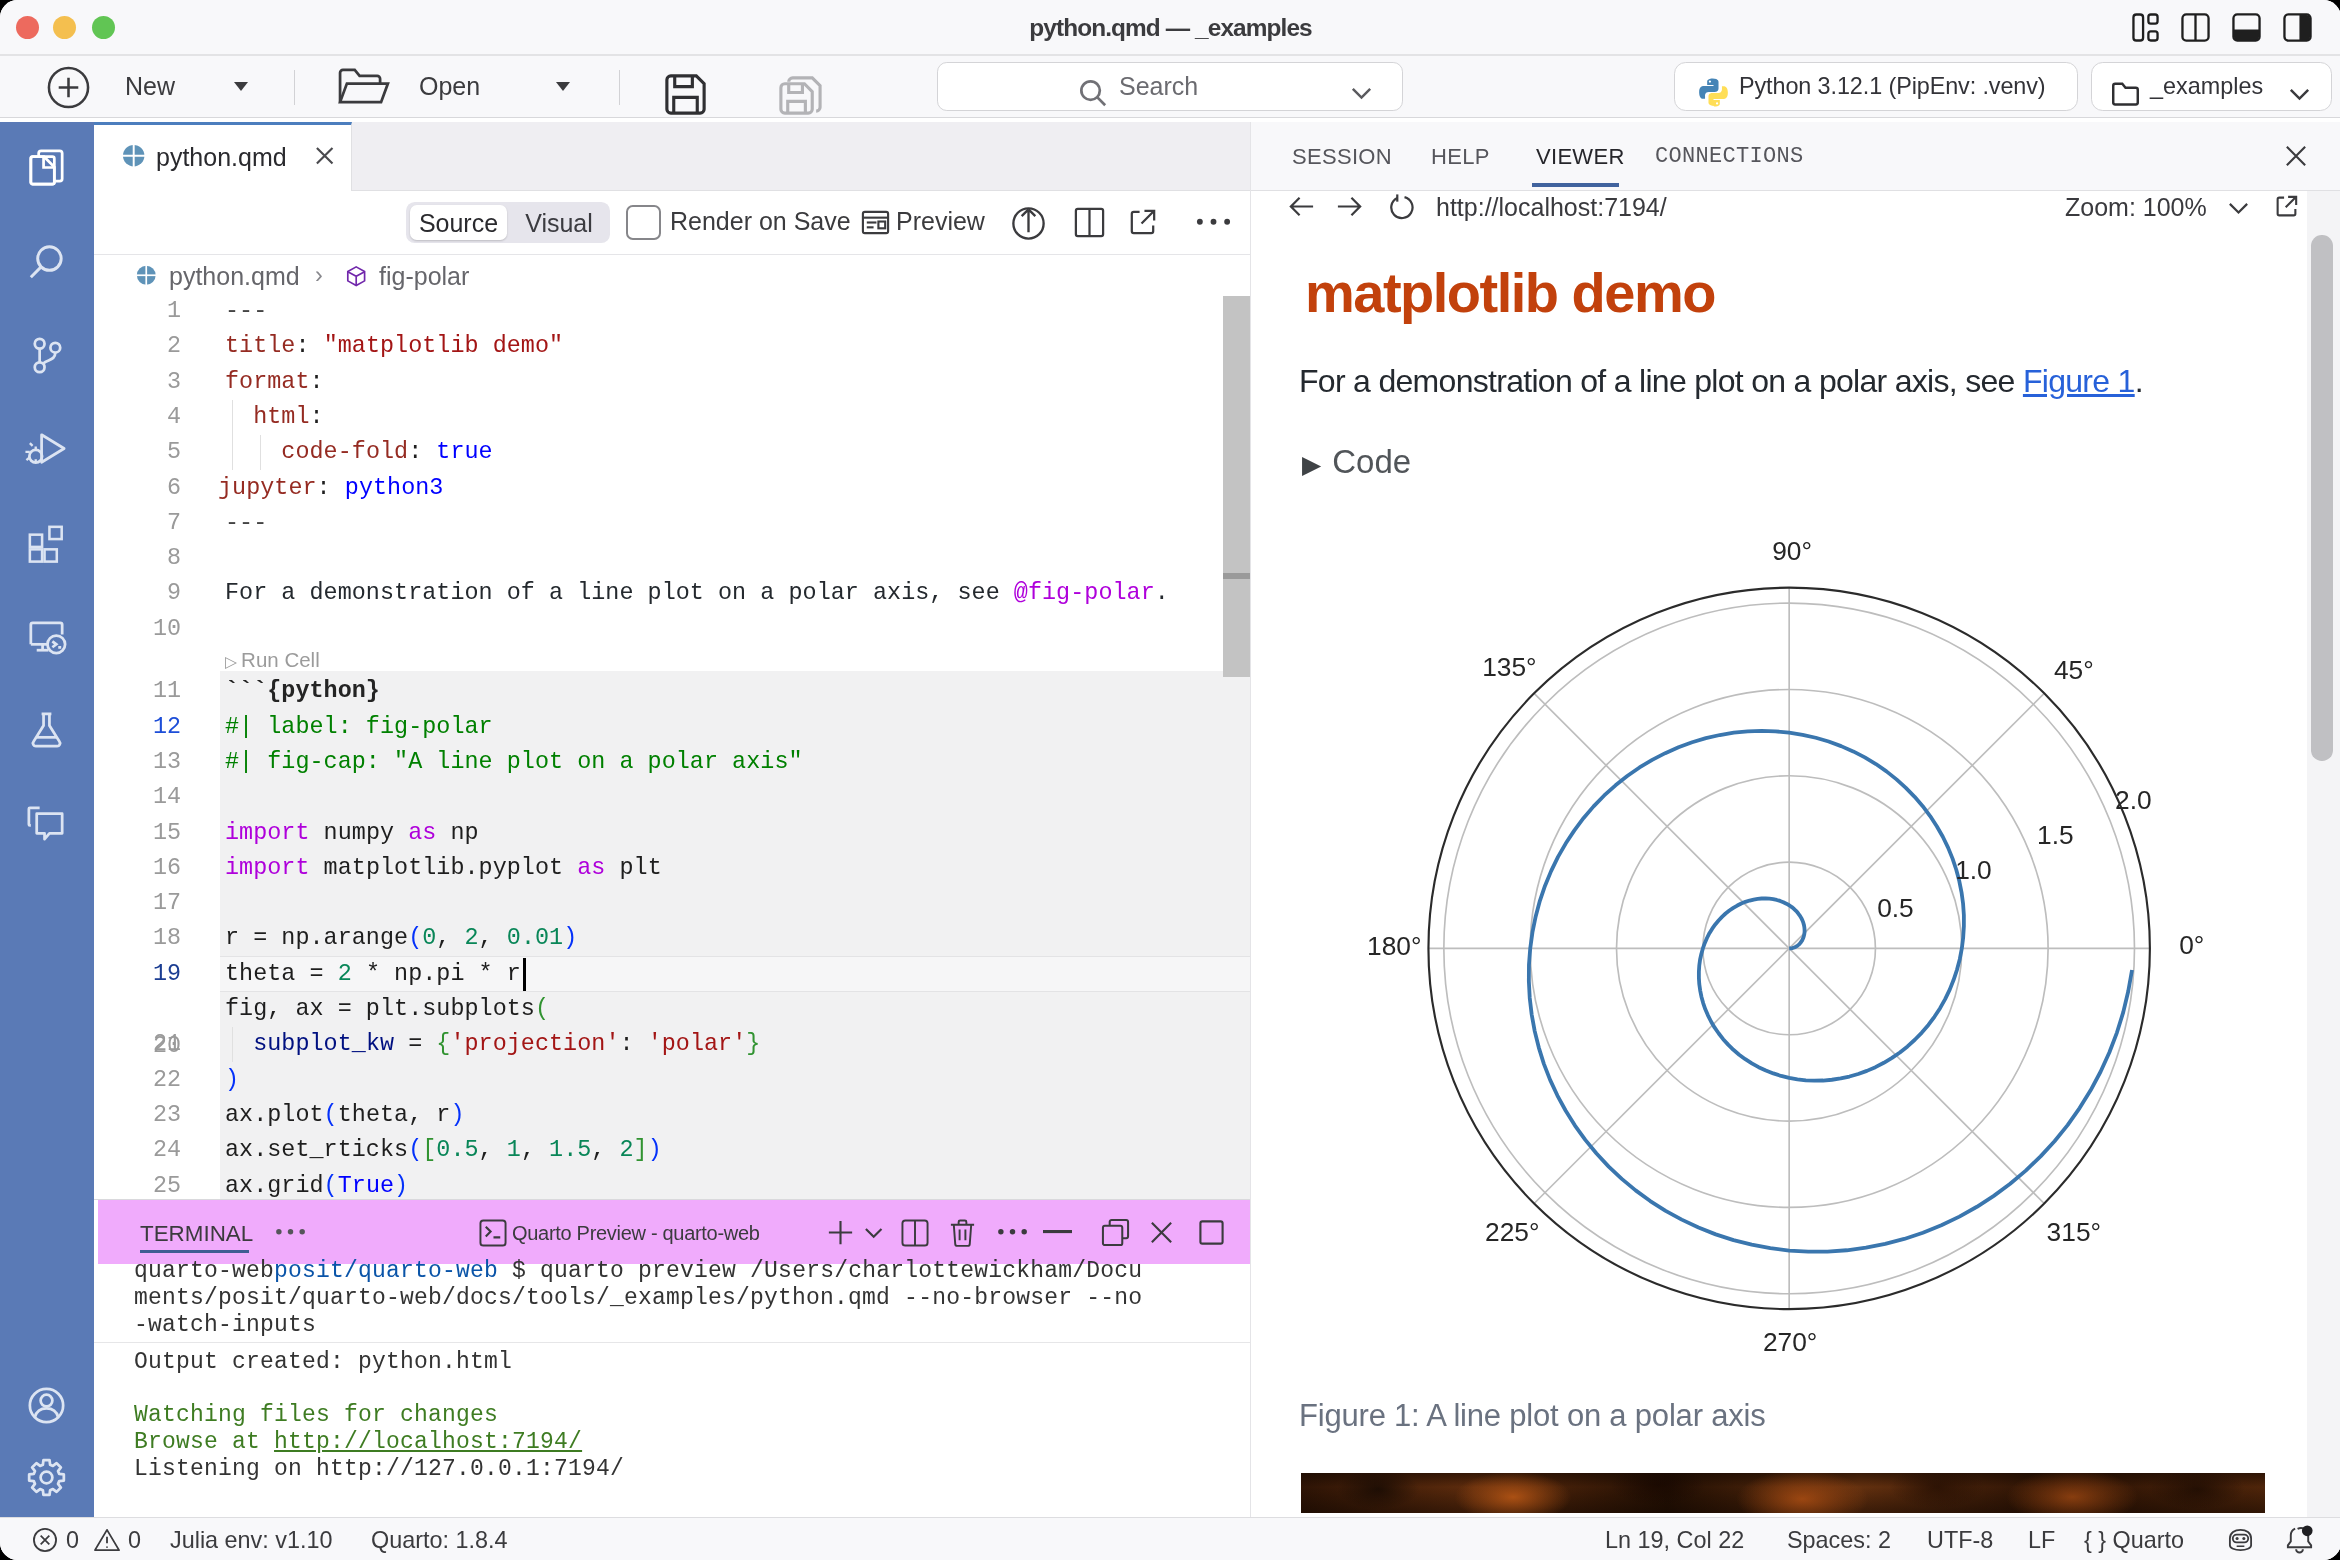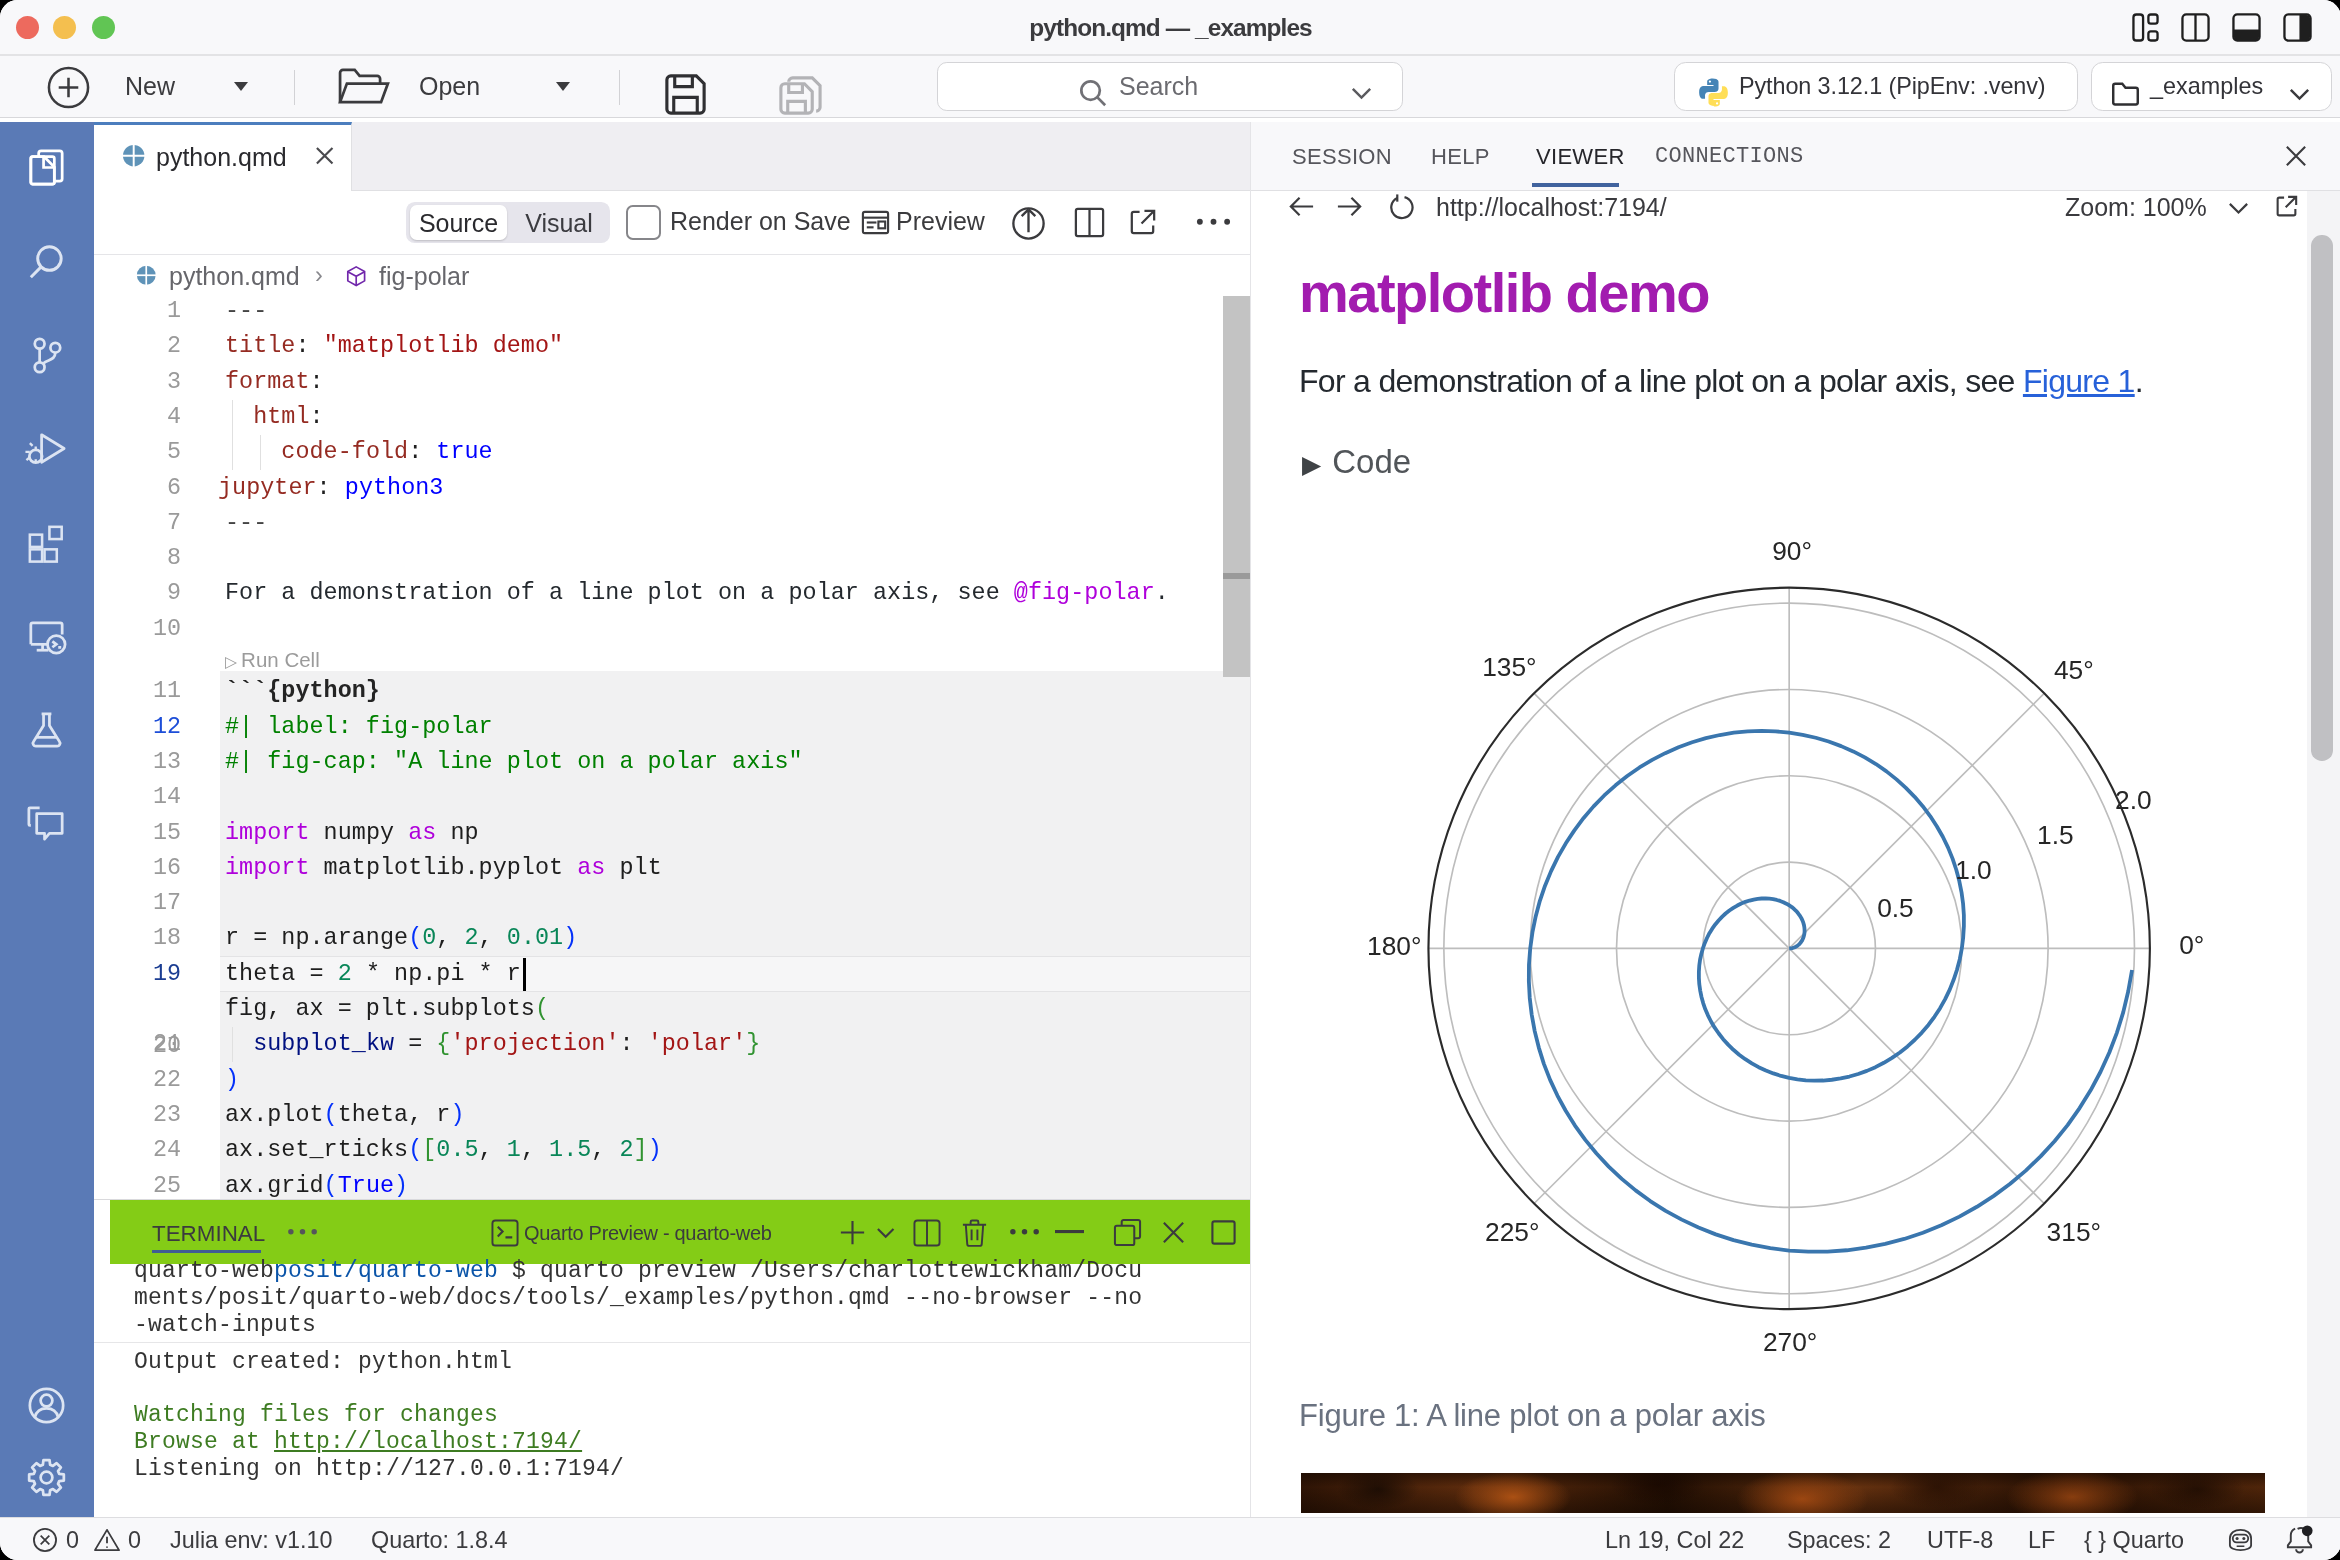--- a/index.html
+++ b/index.html
@@ -25,21 +25,21 @@
   
   #tabbar{left:94px;top:122px;width:1158px;height:68px;background:#efeef2;border-bottom:1px solid #e0e0e3;}
   #tab1{position:absolute;left:0;top:0;width:257px;height:68px;background:#fff;border-top:3.9px solid #4c7ebe;border-right:1px solid #e0e0e3;}
   #edtools{left:94px;top:191px;width:1158px;height:61px;background:#fff;}
   #breadcrumb{left:94px;top:254px;width:1158px;height:41px;background:#fff;border-top:1px solid #e5e5e8;}
   #codearea{left:94px;top:295px;width:1158px;height:904px;background:#fff;overflow:hidden;}
   .cline{position:absolute;height:35px;line-height:35px;font-size:23.4px;letter-spacing:0.05px;white-space:pre;font-family:"Liberation Mono",monospace;color:#1e1e1e;}
   .lnum{position:absolute;width:87px;height:35px;line-height:35px;text-align:right;font-size:23.4px;color:#9a9a9a;font-family:"Liberation Mono",monospace;}
   
   #terminal{left:94px;top:1199px;width:1158px;height:319px;background:#fff;border-top:1px solid #d9d9dc;}
-  #termhead{position:absolute;left:16px;top:0;width:1158px;height:64px;background:#84cc16;}
+  #termhead{position:absolute;left:4px;top:0;width:1158px;height:64px;background:#f0abfc;}
   .tline{position:absolute;left:40px;height:27px;line-height:27px;font-size:23px;letter-spacing:0.2px;white-space:pre;font-family:"Liberation Mono",monospace;color:#333;}
   
   #rpanel{left:1251px;top:122px;width:1089px;height:1396px;background:#fff;}
   #rtabs{position:absolute;left:0;top:0;width:1089px;height:68px;background:#f8f8fa;border-bottom:1px solid #e0e0e3;}
   .rtab{position:absolute;top:0;height:68px;line-height:70px;font-size:22px;color:#56565c;letter-spacing:0.3px;}
   #rnav{position:absolute;left:0;top:69px;width:1089px;height:64px;background:#fff;}
   
   #statusbar{left:0;top:1517px;width:2341px;height:43px;background:#f8f8fa;border-top:1px solid #dddde0;}
   .st{position:absolute;top:0;height:43px;line-height:45px;font-size:23.4px;color:#3b3b3e;}
 </style>
@@ -396,21 +396,21 @@
       <div class="abs" style="left:185px;top:0;height:31px;line-height:32px;font-size:25px;color:#3a3a3e;">http://localhost:7194/</div>
       <div class="abs" style="left:814px;top:0;height:31px;line-height:32px;font-size:25px;color:#3a3a3e;">Zoom: 100%</div>
       <svg class="abs" style="left:975px;top:5.9px;" width="25" height="21.5" viewBox="0 0 26 22" fill="none" stroke="#3b3b3e" stroke-width="2.3">
         <path d="M4 7 l9 9 9-9"></path>
       </svg>
       <svg class="abs" style="left:1021px;top:1px;" width="29" height="29" viewBox="0 0 36 36" fill="none" stroke="#3b3b3e" stroke-width="2.6">
         <path d="M15 7 H9 a2 2 0 0 0 -2 2 v18 a2 2 0 0 0 2 2 h18 a2 2 0 0 0 2 -2 v-6"></path>
         <path d="M20 6 h10 v10 M30 6 L17 19"></path>
       </svg>
     </div>
-    <div class="abs" style="left:48px;top:137px;font-size:56px;font-weight:bold;color:#a21caf;line-height:68px;letter-spacing:-1.5px;">matplotlib demo</div>
+    <div class="abs" style="left:54px;top:137px;font-size:56px;font-weight:bold;color:#c2410c;line-height:68px;letter-spacing:-1.5px;">matplotlib demo</div>
     <div class="abs" style="left:48px;top:241px;font-size:32px;color:#24292f;line-height:37px;letter-spacing:-0.7px;">For a demonstration of a line plot on a polar axis, see <span style="color:#2761d9;text-decoration:underline;">Figure 1</span>.</div>
     <div class="abs" style="left:51px;top:321px;font-size:33px;color:#515559;line-height:37px;"><span style="font-size:25px;color:#3f4346;">▶</span> Code</div>
     <div id="polarsvg" class="abs" style="left:0;top:297px;">
         <svg width="1089" height="975" viewBox="0 0 1117 1000">
       <circle cx="552.0" cy="543.0" r="88.5" fill="none" stroke="#bdbdbd" stroke-width="1.7"></circle>
           <circle cx="552.0" cy="543.0" r="177.1" fill="none" stroke="#bdbdbd" stroke-width="1.7"></circle>
           <circle cx="552.0" cy="543.0" r="265.6" fill="none" stroke="#bdbdbd" stroke-width="1.7"></circle>
           <circle cx="552.0" cy="543.0" r="354.2" fill="none" stroke="#bdbdbd" stroke-width="1.7"></circle>
           <line x1="552.0" y1="543.0" x2="922.0" y2="543.0" stroke="#bdbdbd" stroke-width="1.7"></line>
           <line x1="552.0" y1="543.0" x2="813.6" y2="281.4" stroke="#bdbdbd" stroke-width="1.7"></line>

